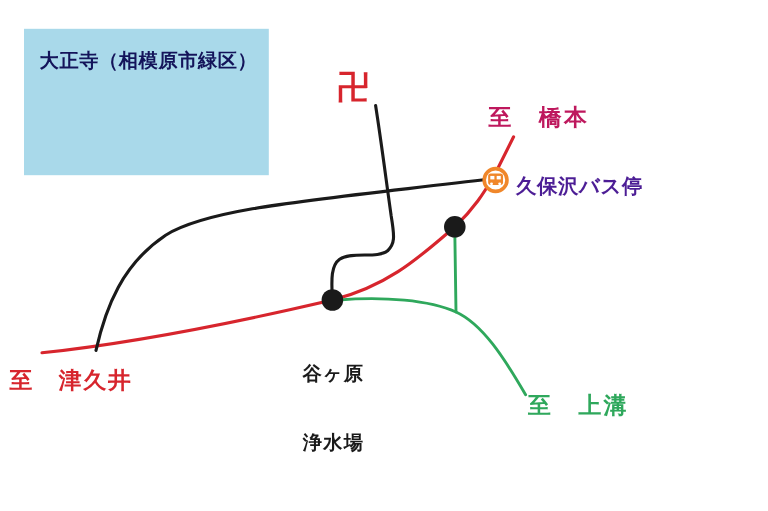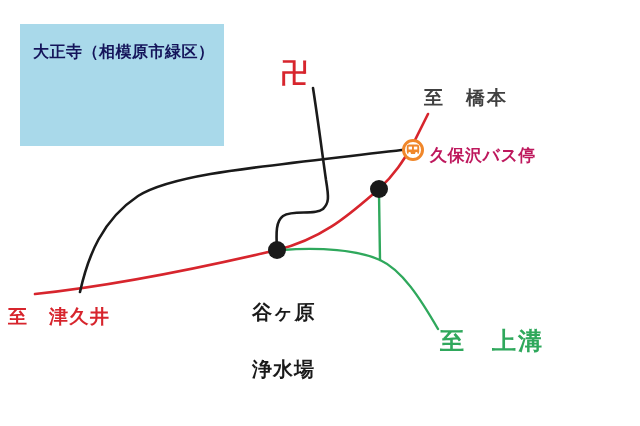--- a/index.html
+++ b/index.html
@@ -27,42 +27,42 @@
 
   .temple-name{
     left:247px;top:27px;
     color:#d7252d;font-size:23px;letter-spacing:3px;
   }
   .temple-manji{
     left:281px;top:55px;
     color:#d7252d;font-size:27px;letter-spacing:0;
   }
   .dir-hashimoto{
-    left:424px;top:85px;
-    color:#404040;font-size:19px;letter-spacing:2px;
+    left:407px;top:85px;
+    color:#be185d;font-size:19px;letter-spacing:2px;
   }
   .dir-tsukui{
     left:8px;top:304px;
     color:#d7252d;font-size:19px;letter-spacing:1.5px;text-align:right;
   }
   .dir-kamimizo{
     left:440px;top:325px;
-    color:#2fa85c;font-size:24px;letter-spacing:2px;
+    color:#2fa85c;font-size:19px;letter-spacing:2px;
   }
   .bus-stop-label{
     left:430px;top:144px;
-    color:#be185d;font-size:17px;letter-spacing:0.5px;
+    color:#4c1d95;font-size:17px;letter-spacing:0.5px;
   }
   .kubosawa-label{
     left:393px;top:180px;
     color:#1a1a1a;font-size:17px;letter-spacing:1.5px;
   }
   .yagahara-label{
     left:252px;top:265px;
-    color:#1a1a1a;font-size:20px;line-height:19px;letter-spacing:1px;
+    color:#1a1a1a;font-size:16px;line-height:19px;letter-spacing:1px;text-align:right;
   }
 </style>
 </head>
 <body>
 
 <div class="canvas">
 
   <svg class="map-svg" viewBox="0 0 640 426">
 
     <path d="M35,294 C110,286 200,268 277,250 C325,238 352,212 379,189 C395,174 403,161 412,146 L428,114" fill="none" stroke="#d7252d" stroke-width="2.6" stroke-linecap="round"></path>

